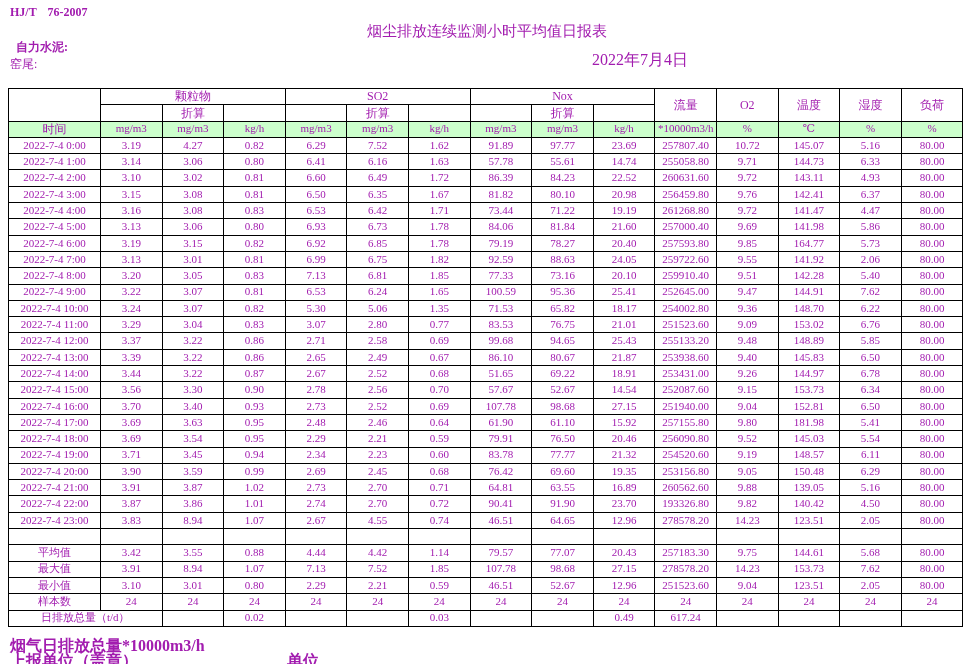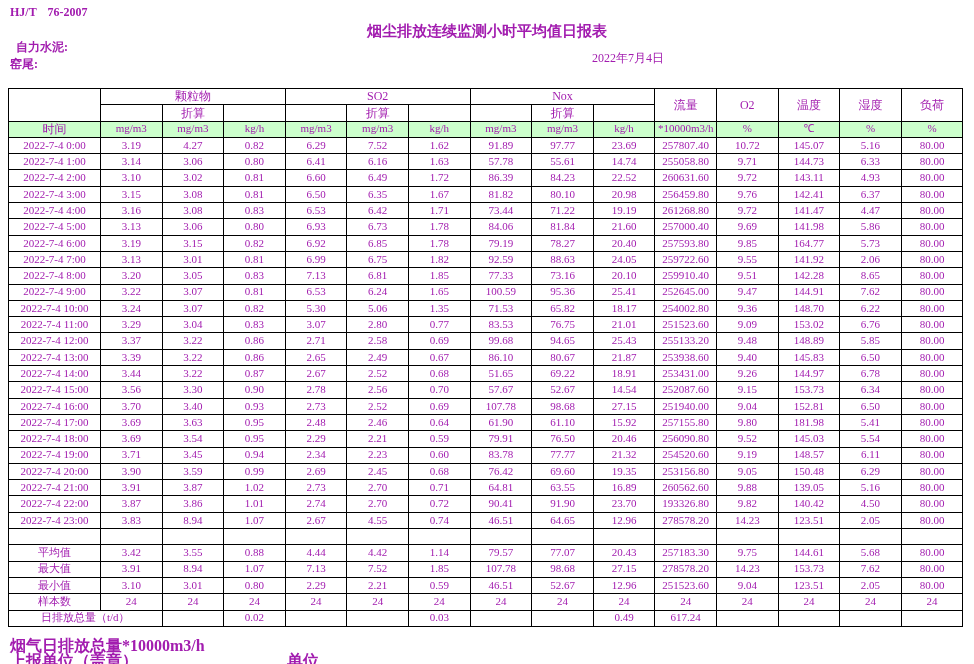--- a/index.html
+++ b/index.html
@@ -1,31 +1,31 @@
 <!DOCTYPE html>
 <html><head>
 <meta charset="utf-8">
 <style>
   html,body{margin:0;padding:0;background:#fff;}
   #page{position:relative;width:974px;height:664px;background:#ffffff;
         font-family:"Liberation Serif","DejaVu Serif",serif;color:#a21caf;overflow:hidden;}
   .hdr{position:absolute;white-space:pre;}
   #std{left:10px;top:5px;font-weight:bold;font-size:12px;word-spacing:8px;}
-  #title{left:0;right:0;top:22px;text-align:center;font-weight:bold;font-size:15px;}
+  #title{left:0;right:0;top:22px;text-align:center;font-weight:normal;font-size:15px;}
   #company{left:16px;top:39px;font-weight:bold;font-size:12px;}
-  #date{left:592px;top:50px;font-size:12px;}
-  #location{left:10px;top:56px;font-weight:bold;font-size:12px;}
+  #date{left:592px;top:50px;font-size:16px;}
+  #location{left:10px;top:56px;font-weight:normal;font-size:12px;}
 
   table#report{position:absolute;left:8px;top:88px;width:955px;
         border-collapse:collapse;table-layout:fixed;}
   #report th,#report td{border:1px solid #000;height:15.3px;padding:0;
         font-size:11px;font-weight:normal;text-align:center;vertical-align:middle;
         line-height:1.05;overflow:hidden;white-space:nowrap;}
   #report th.cjk{font-size:12px;}
-  .unit-row th{background:#ccffcc;font-family:Liberation Serif, serif;}
+  .unit-row th{background:#ccffcc;}
   td.o2c{font-size:10px;vertical-align:bottom;padding-bottom:1px;}
   tr.total-row td{border-bottom:2px solid #000;}
   td.lbl-left{text-align:left;padding-left:2px;font-size:12px;}
   .ftr{position:absolute;font-weight:bold;font-size:16px;white-space:pre;}
   #ftr1{left:10px;top:636px;}
   #ftr2a{left:10px;top:651px;}
   #ftr2b{left:287px;top:651px;}
 </style>
 </head>
 <body>
@@ -227,21 +227,21 @@
           <td>0.83</td>
           <td>7.13</td>
           <td>6.81</td>
           <td>1.85</td>
           <td>77.33</td>
           <td>73.16</td>
           <td>20.10</td>
           <td>259910.40</td>
           <td class="o2c">9.51</td>
           <td>142.28</td>
-          <td>8.65</td>
+          <td>5.40</td>
           <td>80.00</td>
         </tr>
         <tr>
           <td>2022-7-4 9:00</td>
           <td>3.22</td>
           <td>3.07</td>
           <td>0.81</td>
           <td>6.53</td>
           <td>6.24</td>
           <td>1.65</td>

